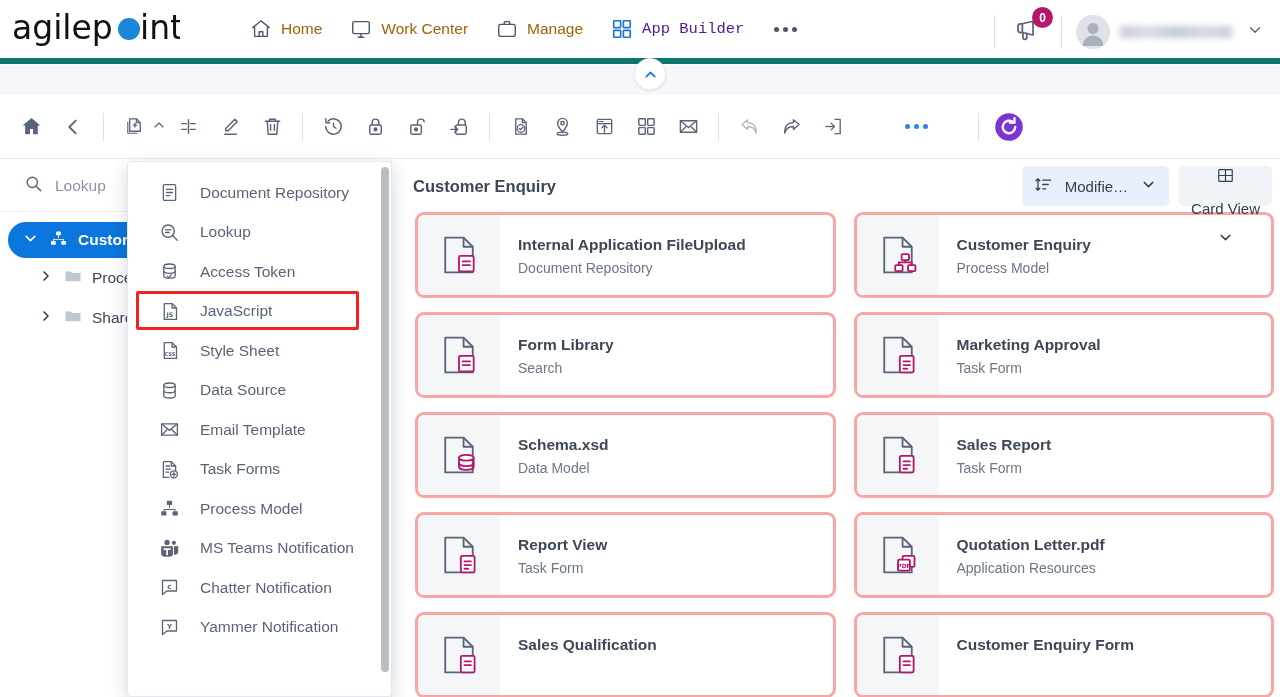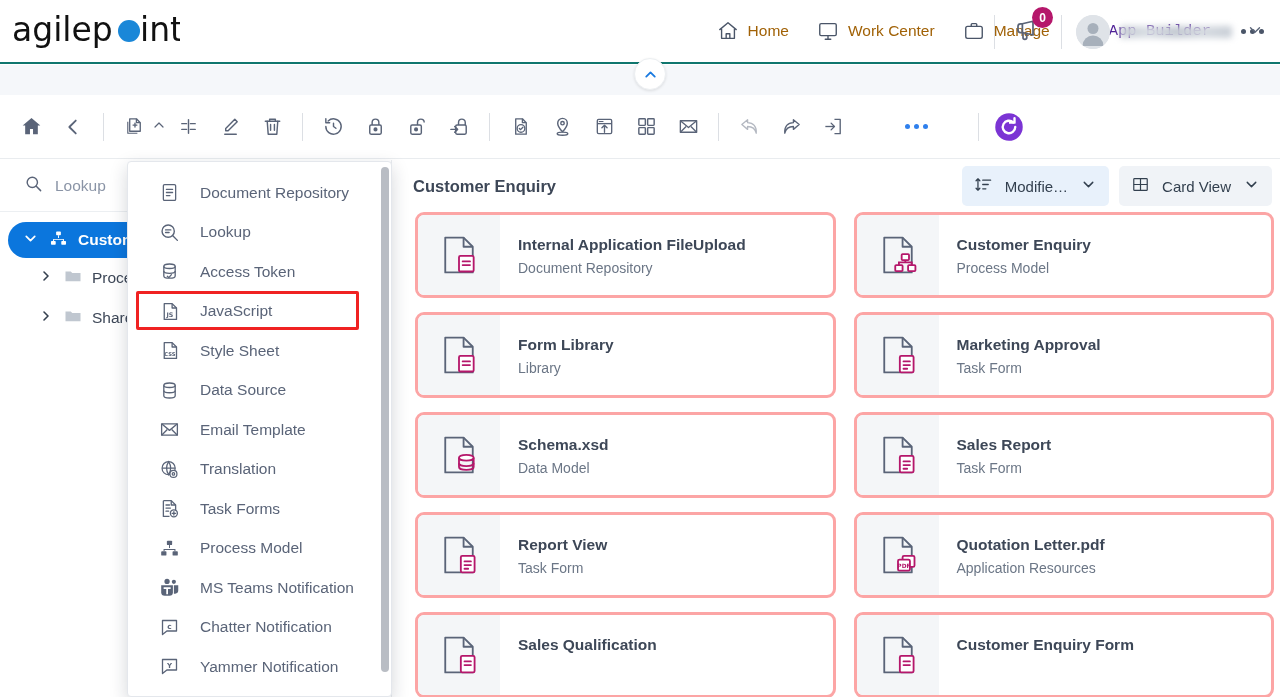--- a/index.html
+++ b/index.html
@@ -7,22 +7,21 @@
     width: 1280px; height: 697px;
     font-family: "Liberation Sans", sans-serif;
     background: #ffffff; overflow: hidden;
   }
   .app { position: relative; width: 1280px; height: 697px; }
 
   
   .topbar {
     position: absolute; top: 0; left: 0; width: 1280px; height: 64px;
     background: #ffffff; display: flex; align-items: center;
-    border-bottom: 2px solid #0f766e;
-    justify-content: space-between;
+    border-bottom: 6px solid #0f766e;
   }
   .logo { margin-left: 12px; display: flex; align-items: center; }
   .logo svg { display: block; }
 
   .mainnav { display: flex; align-items: center; margin-left: 56px; gap: 0; }
   .navitem {
     display: flex; align-items: center; gap: 9px;
     padding: 0 14px; height: 64px; cursor: pointer;
     color: #a16207; font-size: 15.5px;
   }
@@ -122,21 +121,21 @@
     position: relative;
   }
   .ctitle { font-size: 16.5px; font-weight: bold; color: #3d4757; }
   .ctrls { position: absolute; right: 8px; display: flex; gap: 10px; }
   .dropbtn {
     display: flex; align-items: center; gap: 12px;
     height: 40px; padding: 0 12px; border-radius: 5px;
     background: #e8f1fb; cursor: pointer; color: #33404f; font-size: 15px;
   }
   .dropbtn .lbl { white-space: nowrap; }
-  .dropbtn.sec { background: #f0f3f7; }
+  .dropbtn.sec { background: #f0f3f7; flex-direction: column; }
 
   .grid {
     display: grid; grid-template-columns: 1fr 1fr;
     gap: 14px 18px; padding: 0 6px 0 12px;
   }
   .card {
     display: flex; align-items: stretch; height: 86px;
     background: #ffffff; border: 3px solid #fca5a5; border-radius: 9px;
     overflow: hidden; cursor: pointer;
   }
@@ -583,21 +582,21 @@
         <div class="card-icon">
           <svg width="44" height="44" viewBox="0 0 48 48" fill="none">
             <path d="M9 5h20l10 10v28H9z" stroke="#5a6478" stroke-width="2" stroke-linejoin="round"></path>
             <path d="M29 5v10h10" stroke="#5a6478" stroke-width="2" stroke-linejoin="round"></path>
             <rect x="24" y="25" width="16" height="17" rx="1.5" fill="#fff" stroke="#b5176b" stroke-width="2"></rect>
             <path d="M28 31h8M28 35h8" stroke="#b5176b" stroke-width="2" stroke-linecap="round"></path>
           </svg>
         </div>
         <div class="card-body">
           <div class="card-title">Form Library</div>
-          <div class="card-sub">Library</div>
+          <div class="card-sub">Search</div>
         </div>
       </div>
 
       <div class="card">
         <div class="card-icon">
           <svg width="44" height="44" viewBox="0 0 48 48" fill="none">
             <path d="M9 5h20l10 10v28H9z" stroke="#5a6478" stroke-width="2" stroke-linejoin="round"></path>
             <path d="M29 5v10h10" stroke="#5a6478" stroke-width="2" stroke-linejoin="round"></path>
             <rect x="26" y="25" width="15" height="18" rx="1.5" fill="#fff" stroke="#b5176b" stroke-width="2"></rect>
             <path d="M30 31h7M30 35h7M30 39h4" stroke="#b5176b" stroke-width="2" stroke-linecap="round"></path>
@@ -776,31 +775,20 @@
       <span class="mi-ico">
         <svg width="21" height="21" viewBox="0 0 24 24" fill="none" stroke="#5a6478" stroke-width="1.5" stroke-linejoin="round">
           <rect x="3" y="5.5" width="18" height="13"></rect>
             <path d="M3 5.5 12 13l9-7.5"></path>
             <path d="M3 18.5 9.5 12M21 18.5 14.5 12"></path>
         </svg>
       </span>
       <span>Email Template</span>
     </div>
 
-    <div class="menu-item">
-      <span class="mi-ico">
-        <svg width="21" height="21" viewBox="0 0 24 24" fill="none" stroke="#5a6478" stroke-width="1.4">
-          <circle cx="11" cy="10.5" r="7.5"></circle>
-            <path d="M3.5 10.5h15M11 3a14 14 0 0 1 0 15A14 14 0 0 1 11 3z"></path>
-          <circle cx="16.5" cy="17" r="4" fill="#fff"></circle>
-            <circle cx="16.5" cy="17" r="1.4"></circle>
-        </svg>
-      </span>
-      <span>Translation</span>
-    </div>
 
     <div class="menu-item">
       <span class="mi-ico">
         <svg width="21" height="21" viewBox="0 0 24 24" fill="none" stroke="#5a6478" stroke-width="1.5" stroke-linejoin="round">
           <path d="M5 3h9l5 5v8"></path>
             <path d="M14 3v5h5"></path>
             <path d="M5 3v18h7"></path>
           <path d="M8 8h4M8 11.5h5M8 15h3" stroke-linecap="round"></path>
           <circle cx="17" cy="17.5" r="4" fill="#fff"></circle>
             <path d="M17 15.5v4M15 17.5h4" stroke-linecap="round"></path>

